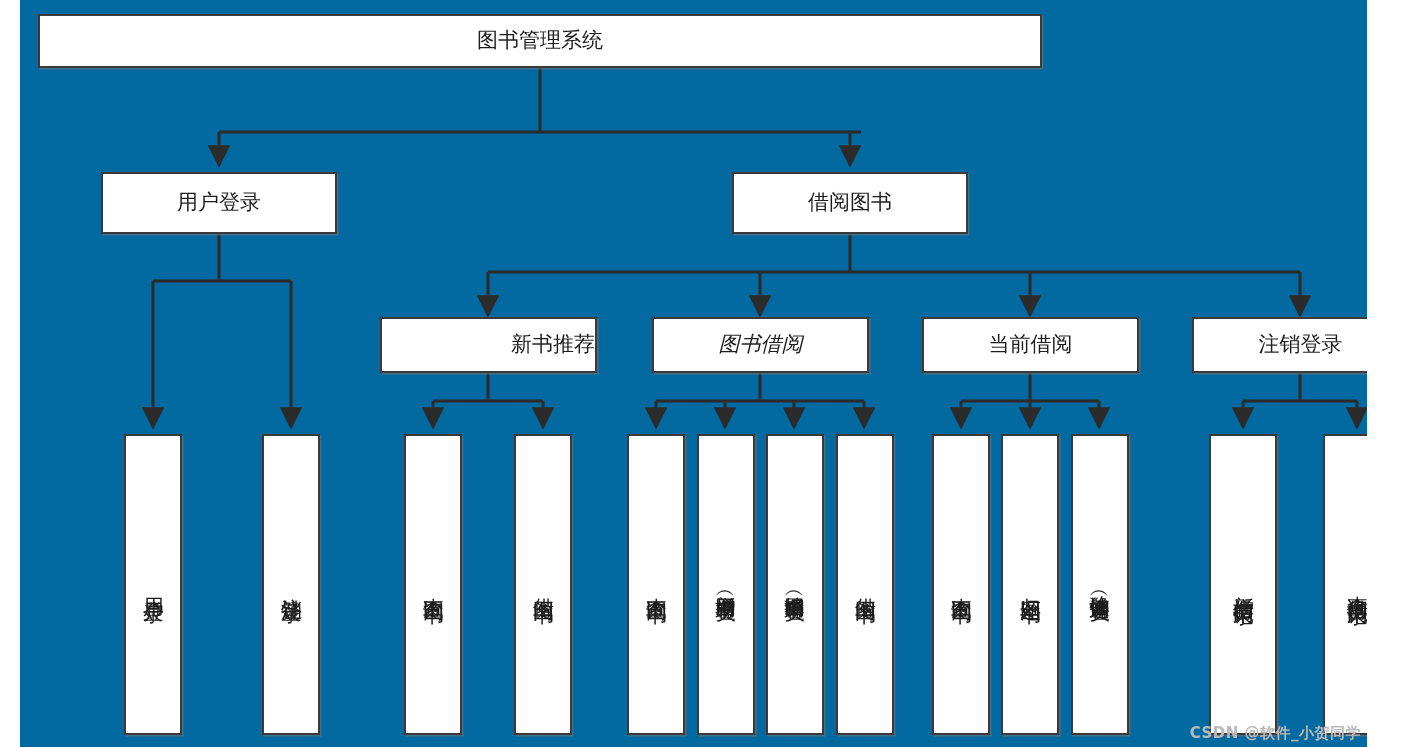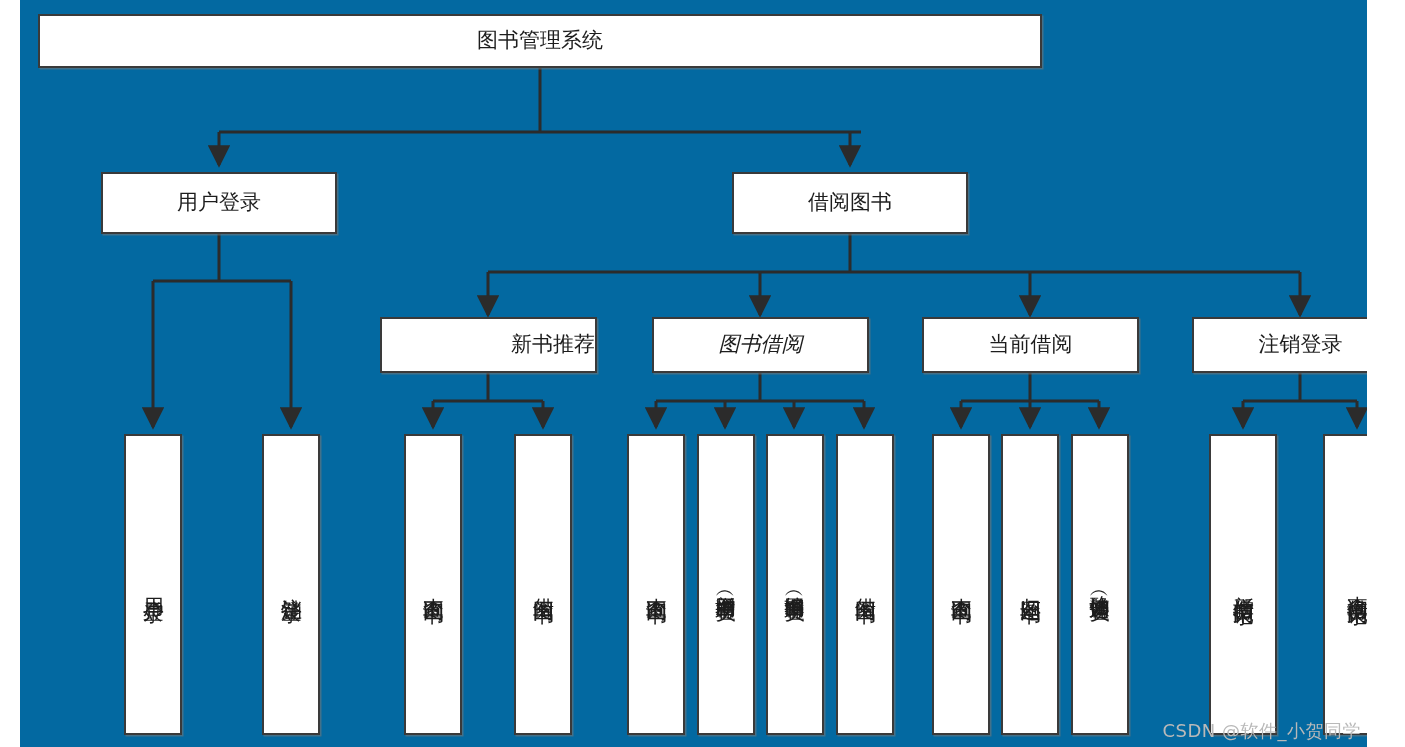--- a/index.html
+++ b/index.html
@@ -64,25 +64,26 @@
     max-height: 100%;
   }
   .node.vert.narrow .label {
     font-size: 20px;
     letter-spacing: 1px;
   }
   #watermark {
     position: absolute;
     right: 6px;
     bottom: 4px;
-    font-size: 18px;
+    font-size: 15px;
     color: #b9b9b9;
     white-space: nowrap;
     letter-spacing: 0.5px;
     pointer-events: none;
+    font-weight: bold;
   }
 </style>
 </head>
 <body>
 
 <div id="diagram-root">
 
   <svg id="diagram-svg" viewBox="0 0 1405 747">
     <defs>
       <marker id="arrow" viewBox="0 0 12 12" refX="10.5" refY="6" markerWidth="7.5" markerHeight="7.5" orient="auto-start-reverse">

